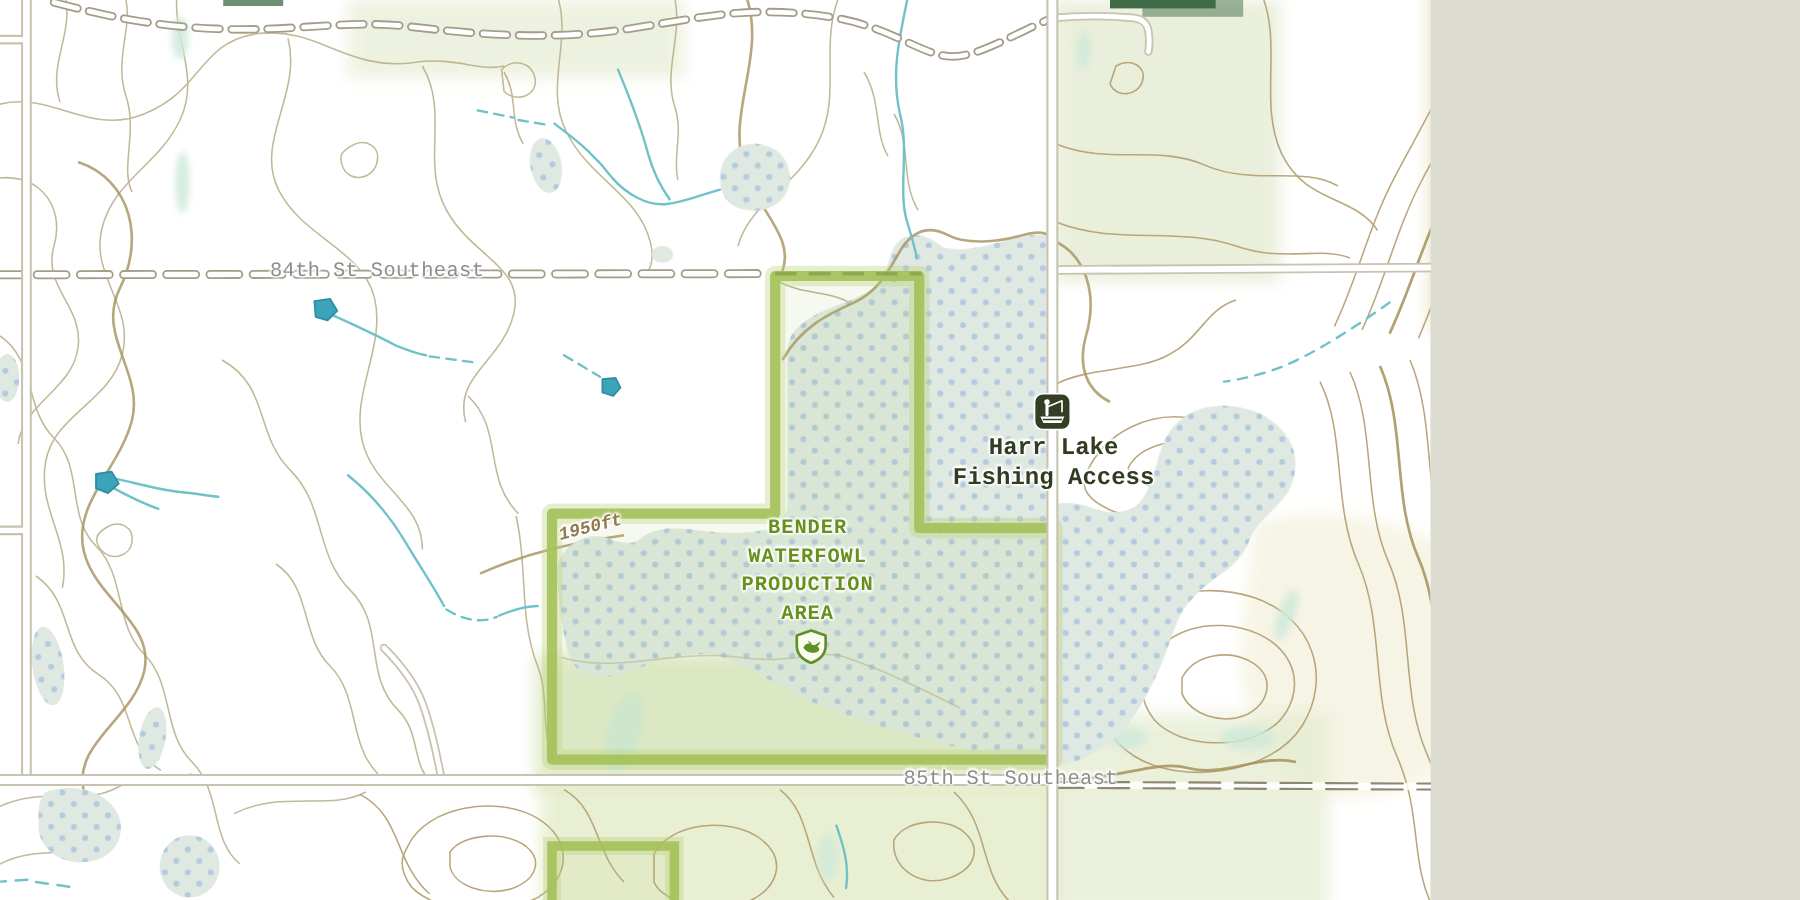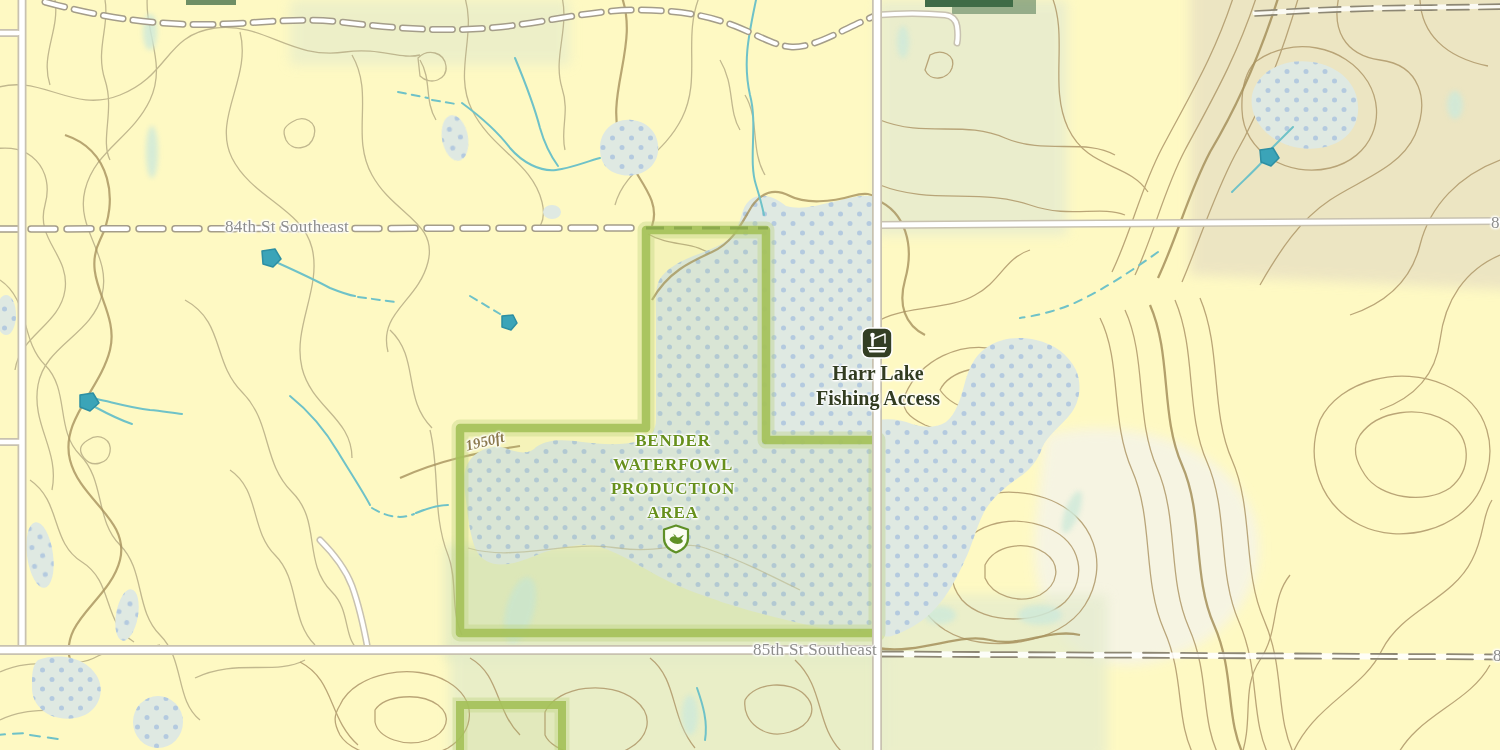--- a/index.html
+++ b/index.html
@@ -1,17 +1,17 @@
 <!DOCTYPE html>
 <html><head>
 <meta charset="utf-8">
 <style>
   html,body{margin:0;padding:0;background:#dcdcd0;}
-  #map{position:relative;width:1500px;height:750px;overflow:hidden;background:#fef9c3;
-       font-family:Liberation Serif, serif; cursor:grab;}
+  #map{position:relative;width:1192px;height:750px;overflow:hidden;background:#ffffff;
+       font-family:Liberation Mono, monospace; cursor:grab;}
   #map svg{position:absolute;left:0;top:0;}
   .lbl{position:absolute;white-space:nowrap;
        text-shadow:0 0 2px #fff,0 0 3px #fff,1px 1px 2px #fff,-1px -1px 2px #fff,1px -1px 2px #fff,-1px 1px 2px #fff;}
   .street{font-size:17px;color:#8d8d8b;letter-spacing:.3px;}
   .contour-lab{font-size:15px;font-style:italic;font-weight:bold;color:#8d7b4e;transform:rotate(-14deg);transform-origin:left center;}
   .poi{font-size:20px;font-weight:bold;color:#323c21;text-align:center;line-height:25px;width:220px;}
   .wpa-lab{font-size:17px;font-weight:bold;color:#67901d;text-align:center;line-height:24px;letter-spacing:.8px;width:220px;}
   .icon{position:absolute;}
 </style>
 </head>

